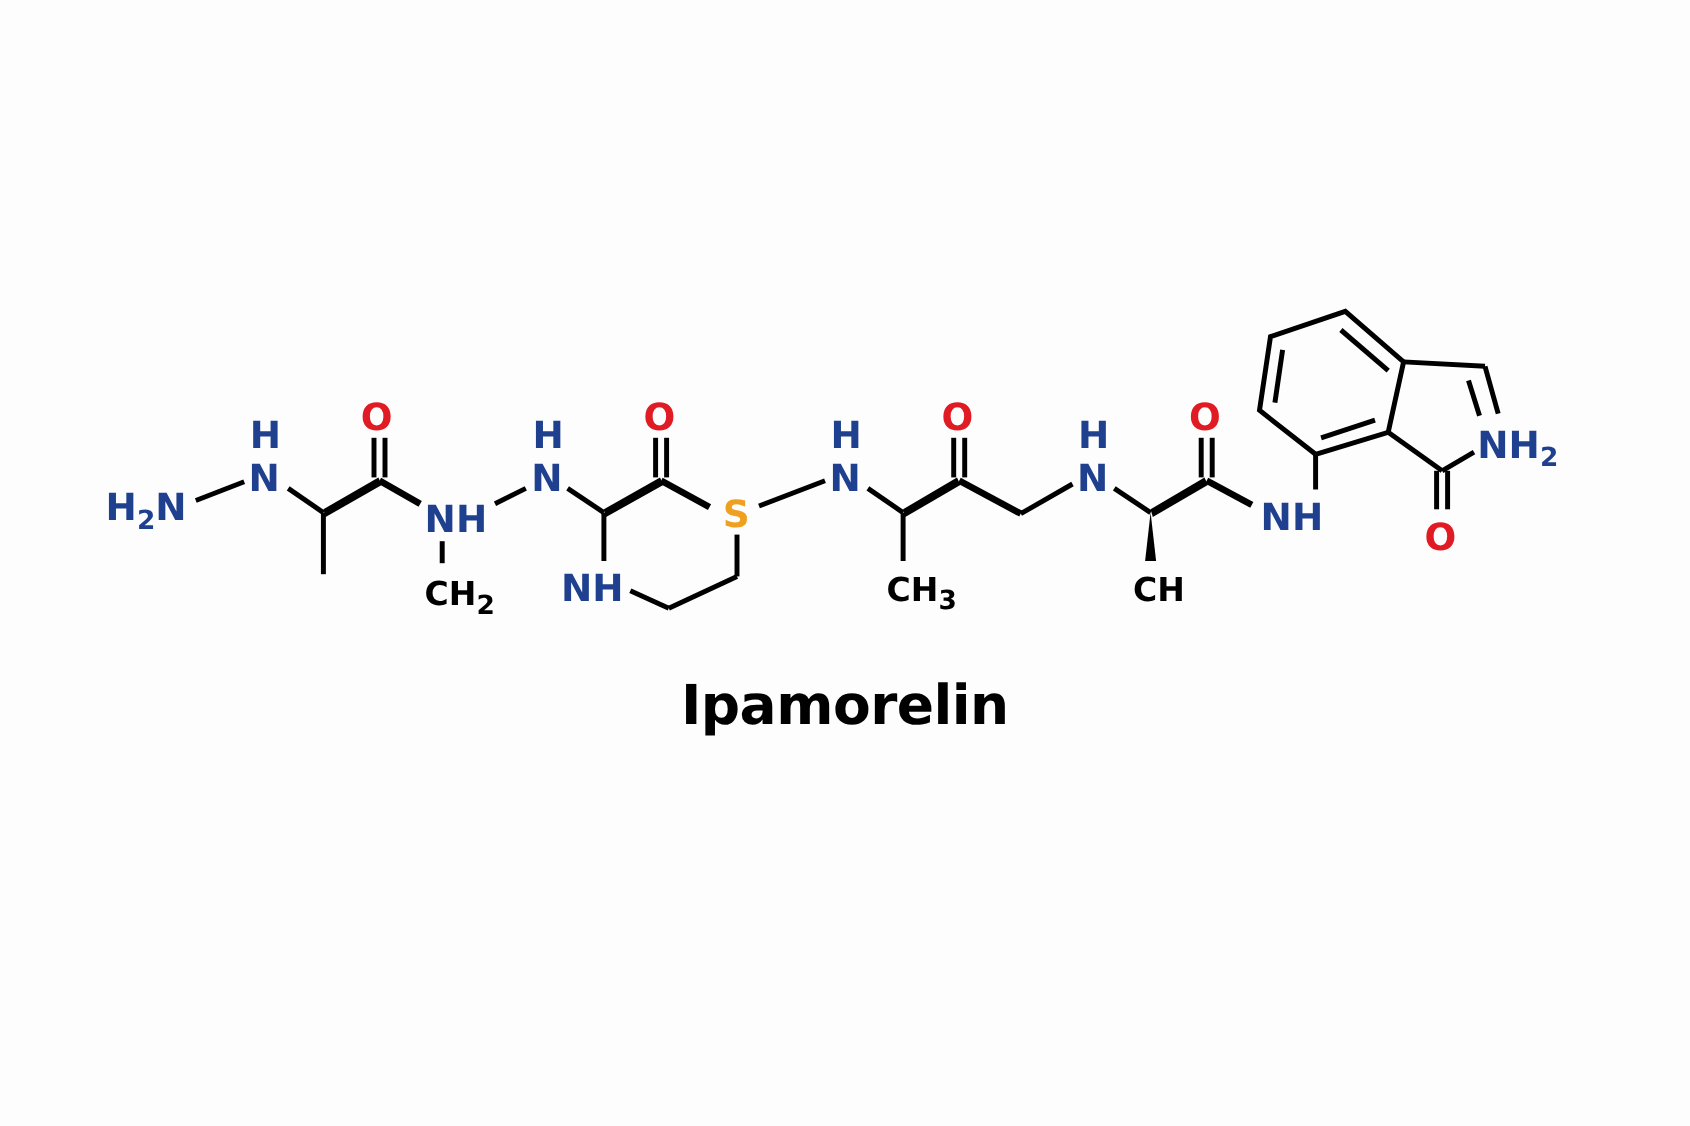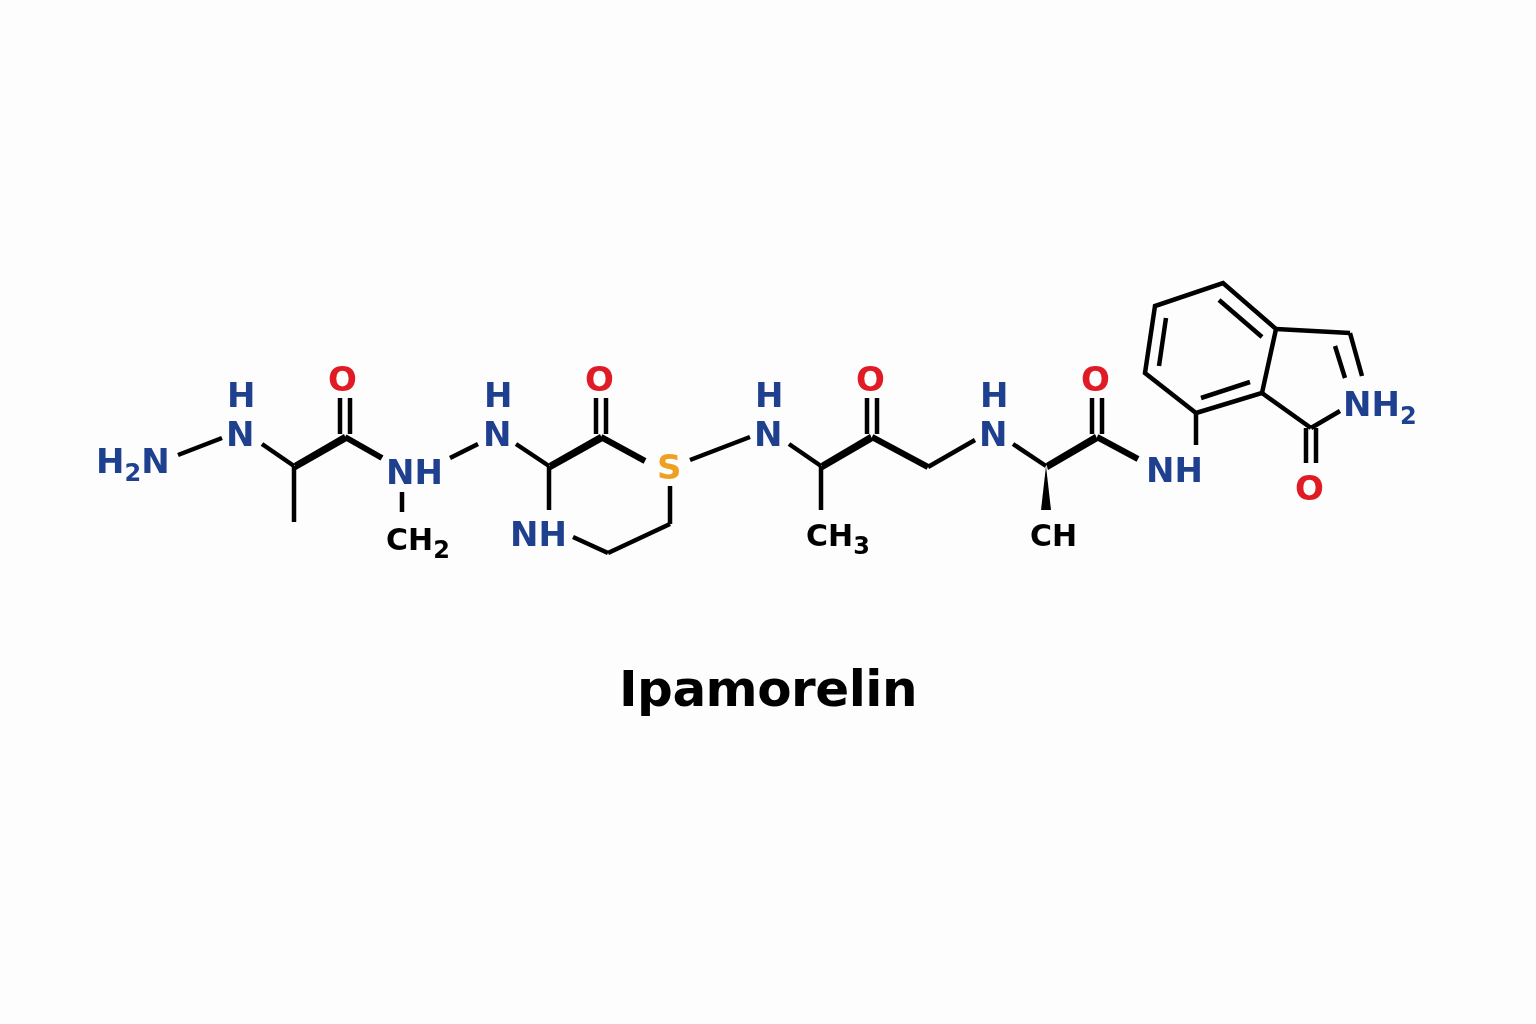--- a/index.html
+++ b/index.html
@@ -17,21 +17,20 @@
     .atom-o { fill: #e01b24; }
     .atom-s { fill: #f0a020; }
     .atom-c { fill: #000; }
     .sub { font-size: 24px; }
     .title {
       position: absolute; left: 0; width: 1536px; top: 612px;
       text-align: center;
       font-family: "DejaVu Sans", sans-serif;
       font-weight: bold; font-size: 50px; color: #000;
       letter-spacing: -0.5px;
-      margin-top: 48px;
     }
   </style>
 </head>
 <body>
 
 <svg id="diagram" viewBox="0 0 1536 1024" xmlns="http://www.w3.org/2000/svg">
 
   <g>
 
     <line class="bond" x1="178" y1="455" x2="222" y2="438"></line>

